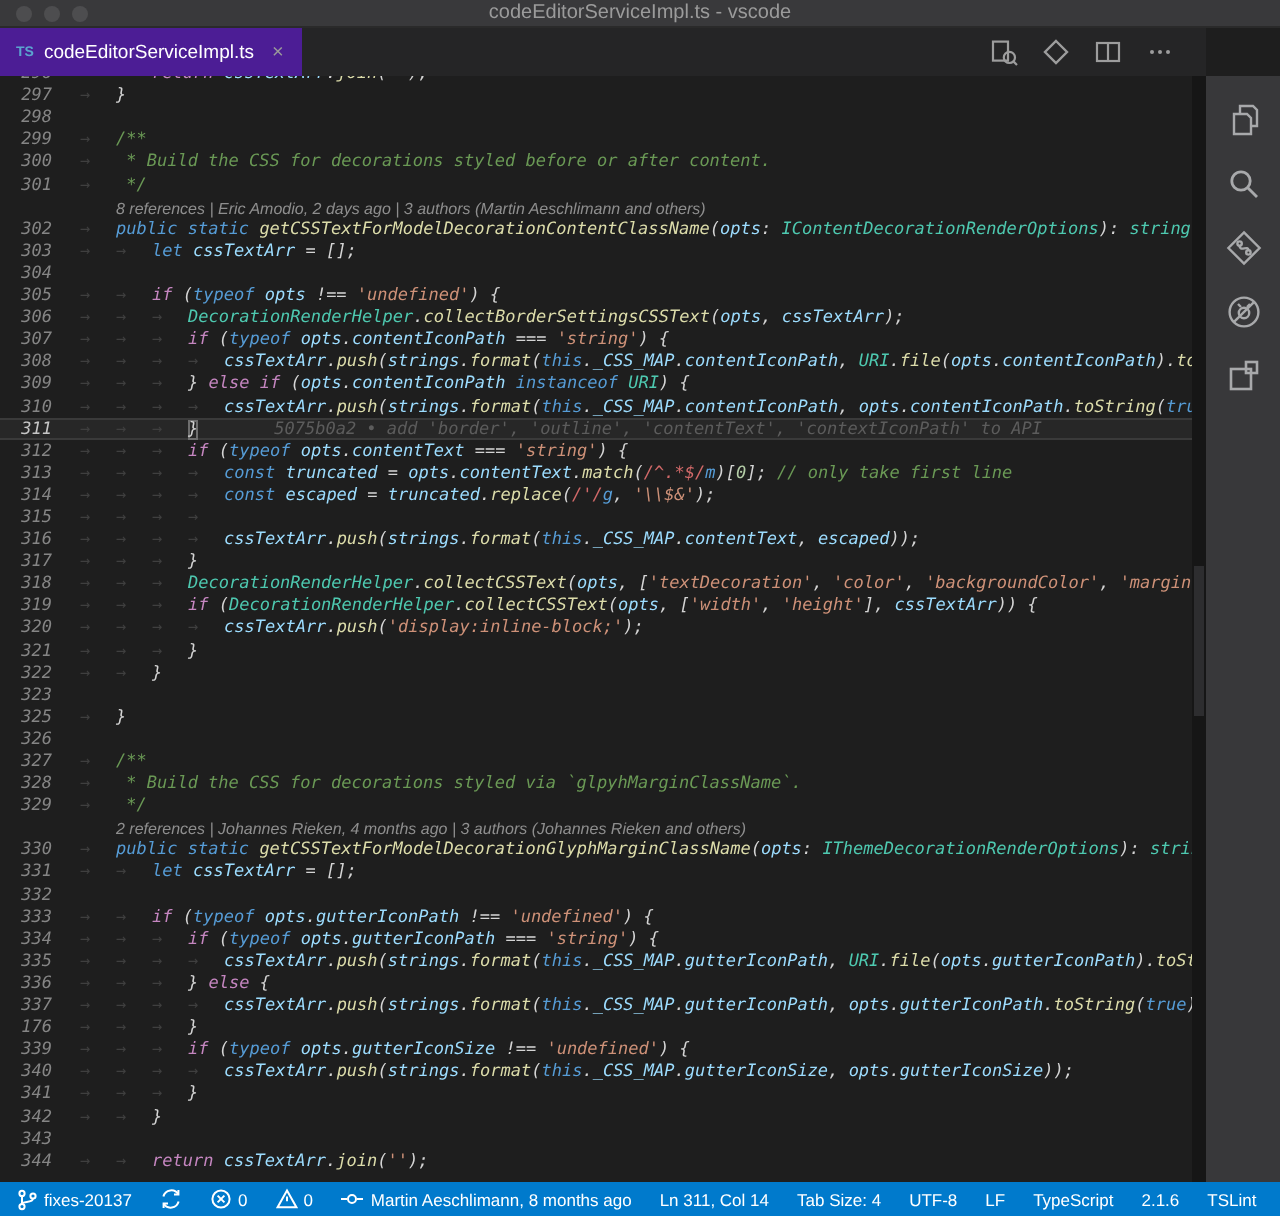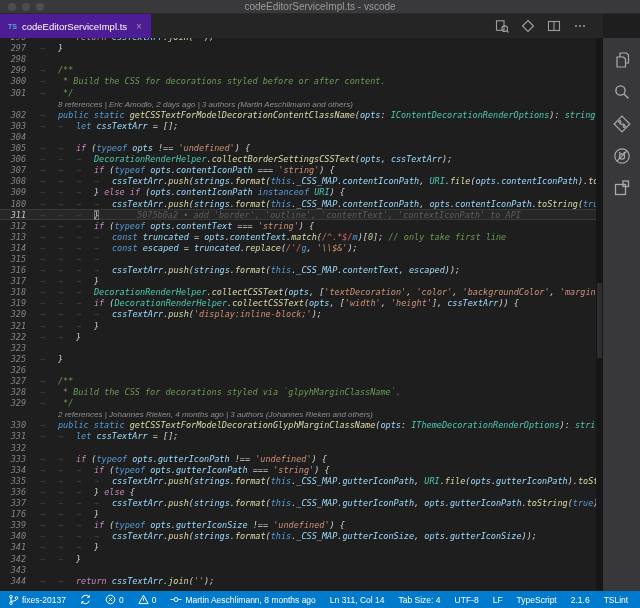--- a/index.html
+++ b/index.html
@@ -165,21 +165,21 @@
           </div>
           <div class="row">
             <span class="ln">308</span>
             <span class="code"><span class="ws">→</span><span class="ws">→</span><span class="ws">→</span><span class="ws">→</span><span class="tk-v">cssTextArr</span><span class="tk-d">.</span><span class="tk-f">push</span><span class="tk-d">(</span><span class="tk-v">strings</span><span class="tk-d">.</span><span class="tk-f">format</span><span class="tk-d">(</span><span class="tk-b">this</span><span class="tk-d">.</span><span class="tk-v">_CSS_MAP</span><span class="tk-d">.</span><span class="tk-v">contentIconPath</span><span class="tk-d">, </span><span class="tk-t">URI</span><span class="tk-d">.</span><span class="tk-f">file</span><span class="tk-d">(</span><span class="tk-v">opts</span><span class="tk-d">.</span><span class="tk-v">contentIconPath</span><span class="tk-d">).</span><span class="tk-f">toString</span></span>
           </div>
           <div class="row">
             <span class="ln">309</span>
             <span class="code"><span class="ws">→</span><span class="ws">→</span><span class="ws">→</span><span class="tk-d">} </span><span class="tk-p">else</span><span class="tk-d"> </span><span class="tk-p">if</span><span class="tk-d"> (</span><span class="tk-v">opts</span><span class="tk-d">.</span><span class="tk-v">contentIconPath</span><span class="tk-d"> </span><span class="tk-b">instanceof</span><span class="tk-d"> </span><span class="tk-t">URI</span><span class="tk-d">) {</span></span>
           </div>
           <div class="row">
-            <span class="ln">180</span>
+            <span class="ln">310</span>
             <span class="code"><span class="ws">→</span><span class="ws">→</span><span class="ws">→</span><span class="ws">→</span><span class="tk-v">cssTextArr</span><span class="tk-d">.</span><span class="tk-f">push</span><span class="tk-d">(</span><span class="tk-v">strings</span><span class="tk-d">.</span><span class="tk-f">format</span><span class="tk-d">(</span><span class="tk-b">this</span><span class="tk-d">.</span><span class="tk-v">_CSS_MAP</span><span class="tk-d">.</span><span class="tk-v">contentIconPath</span><span class="tk-d">, </span><span class="tk-v">opts</span><span class="tk-d">.</span><span class="tk-v">contentIconPath</span><span class="tk-d">.</span><span class="tk-f">toString</span><span class="tk-d">(</span><span class="tk-b">true</span></span>
           </div>
           <div class="row current">
             <span class="ln">311</span>
             <span class="code"><span class="ws">→</span><span class="ws">→</span><span class="ws">→</span><span class="tk-d boxed">}</span><span class="blame">5075b0a2 • add 'border', 'outline', 'contentText', 'contextIconPath' to API</span></span>
           </div>
           <div class="row">
             <span class="ln">312</span>
             <span class="code"><span class="ws">→</span><span class="ws">→</span><span class="ws">→</span><span class="tk-p">if</span><span class="tk-d"> (</span><span class="tk-b">typeof</span><span class="tk-d"> </span><span class="tk-v">opts</span><span class="tk-d">.</span><span class="tk-v">contentText</span><span class="tk-d"> === </span><span class="tk-s">'string'</span><span class="tk-d">) {</span></span>
           </div>

